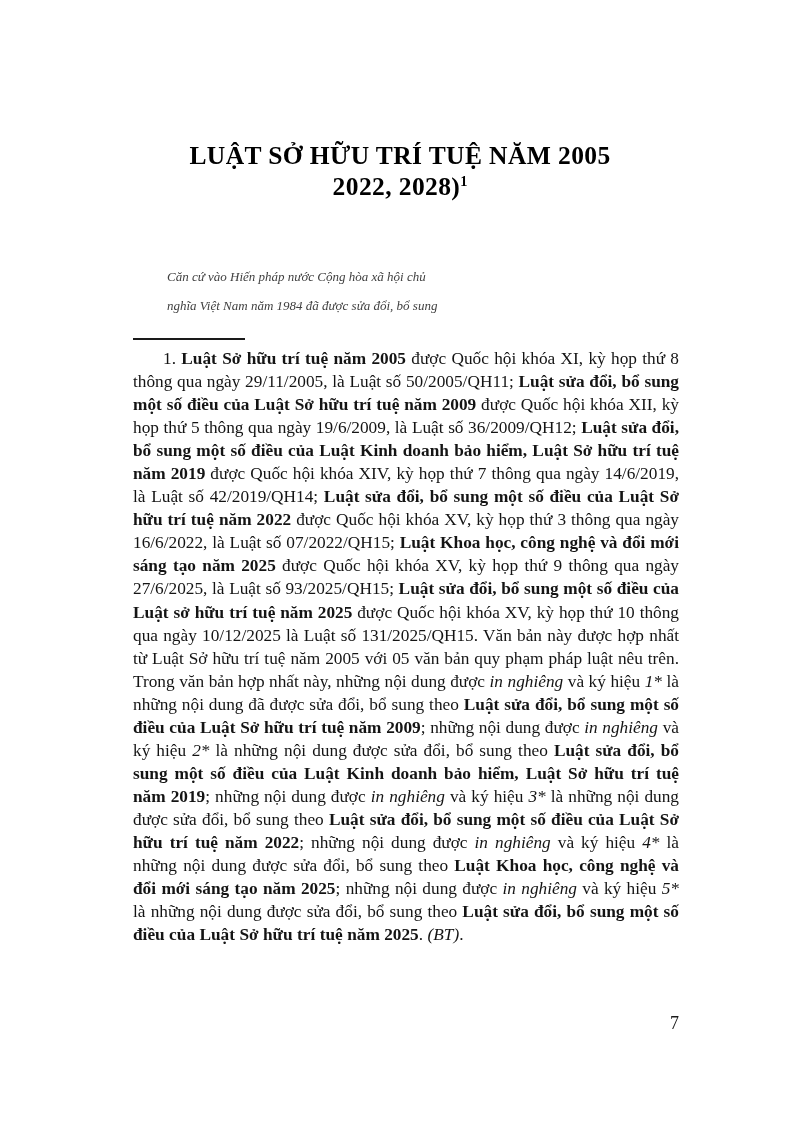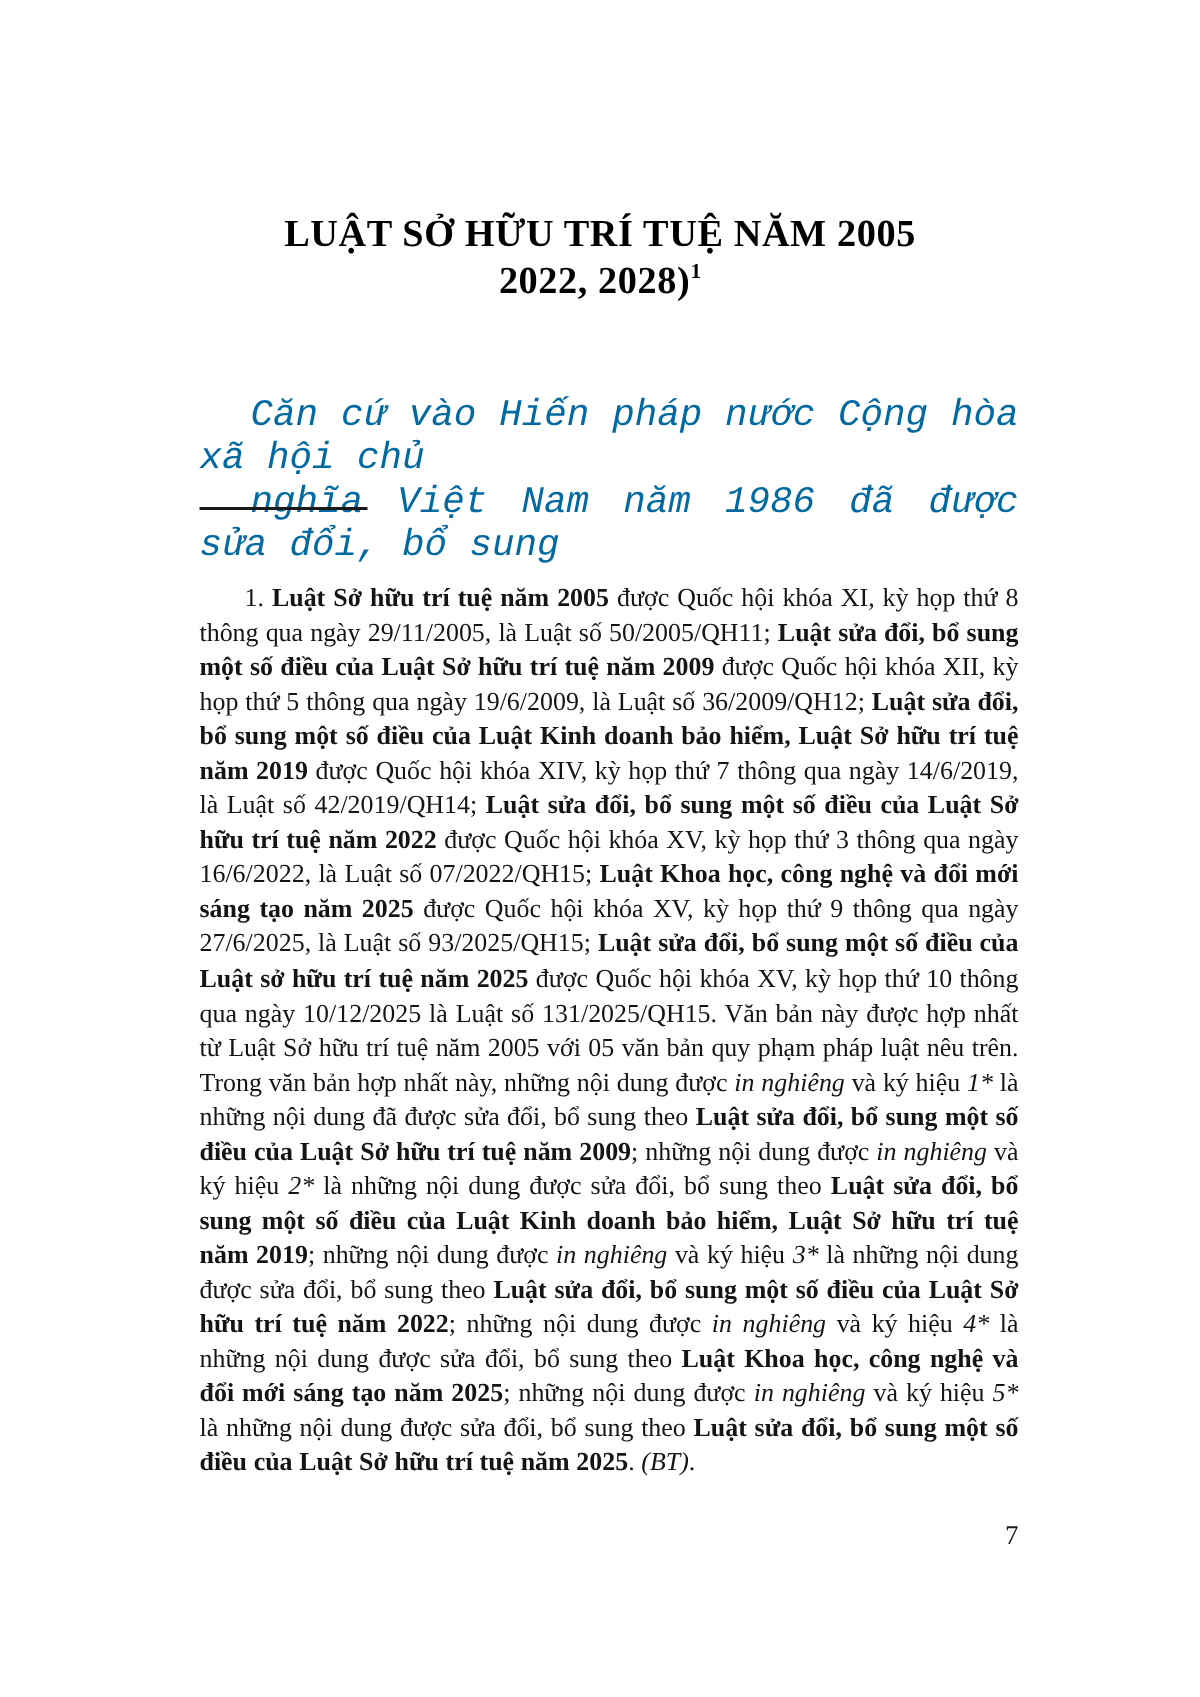--- a/index.html
+++ b/index.html
@@ -51,48 +51,46 @@
 
   
   .body-block {
     position: absolute;
     left: 133px;
     top: 262px;
     width: 546px;
   }
   .body-para {
     font-style: italic;
-    font-size: 25px;
+    font-size: 13px;
     line-height: 29px;
     text-align: justify;
     text-indent: 34px;
-    color: #0369a1;
+    color: #404040;
     hyphens: none;
-    font-family: Liberation Mono, monospace;
   }
   
   .body-para .lb { display: block; }
 
   
   .footnote-rule {
     position: absolute;
     left: 133px;
     top: 338px;
     width: 112px;
     height: 0;
     border-top: 2px solid #1a1a1a;
   }
 
   
   .footnote-block {
     position: absolute;
     left: 133px;
     top: 347px;
     width: 546px;
-    margin-top: 40px;
   }
   .footnote-para {
     font-size: 17.3px;
     line-height: 23.05px;
     text-align: justify;
     text-indent: 30px;
     color: #141414;
     word-spacing: 0.1px;
   }
   .footnote-para b { font-weight: bold; }
@@ -119,21 +117,21 @@
 <div class="page">
 
   <div class="title-block">
     <div class="title-line">LUẬT SỞ HỮU TRÍ TUỆ NĂM 2005</div>
     <div class="title-line"><span>2022, 2028)</span><sup>1</sup></div>
   </div>
 
   <div class="body-block">
     <div class="body-para">
         <span class="lb">Căn cứ vào Hiến pháp nước Cộng hòa xã hội chủ</span>
-        <span class="lb">nghĩa Việt Nam năm 1986 đã được sửa đổi, bổ sung</span>
+        <span class="lb">nghĩa Việt Nam năm 1984 đã được sửa đổi, bổ sung</span>
       </div>
   </div>
 
   <div class="footnote-rule"></div>
 
   <div class="footnote-block">
     <div class="footnote-para"><span>1.</span><span> </span><b>Luật Sở hữu trí tuệ năm 2005</b><span> được Quốc hội khóa XI, kỳ họp thứ 8 thông qua ngày 29/11/2005, là Luật số 50/2005/QH11; </span><b>Luật sửa đổi, bổ sung một số điều của Luật Sở hữu trí tuệ năm 2009</b><span> được Quốc hội khóa XII, kỳ họp thứ 5 thông qua ngày 19/6/2009, là Luật số 36/2009/QH12; </span><b>Luật sửa đổi, bổ sung một số điều của Luật Kinh doanh bảo hiểm, Luật Sở hữu trí tuệ năm 2019</b><span> được Quốc hội khóa XIV, kỳ họp thứ 7 thông qua ngày 14/6/2019, là Luật số 42/2019/QH14; </span><b>Luật sửa đổi, bổ sung một số điều của Luật Sở hữu trí tuệ năm 2022</b><span> được Quốc hội khóa XV, kỳ họp thứ 3 thông qua ngày 16/6/2022, là Luật số 07/2022/QH15; </span><b>Luật Khoa học, công nghệ và đổi mới sáng tạo năm 2025</b><span> được Quốc hội khóa XV, kỳ họp thứ 9 thông qua ngày 27/6/2025, là Luật số 93/2025/QH15; </span><b>Luật sửa đổi, bổ sung một số điều của Luật sở hữu trí tuệ năm 2025</b><span> được Quốc hội khóa XV, kỳ họp thứ 10 thông qua ngày 10/12/2025 là Luật số 131/2025/QH15. Văn bản này được hợp nhất từ Luật Sở hữu trí tuệ năm 2005 với 05 văn bản quy phạm pháp luật nêu trên. Trong văn bản hợp nhất này, những nội dung được </span><i>in nghiêng</i><span> và ký hiệu </span><i class="marker">1*</i><span> là những nội dung đã được sửa đổi, bổ sung theo </span><b>Luật sửa đổi, bổ sung một số điều của Luật Sở hữu trí tuệ năm 2009</b><span>; những nội dung được </span><i>in nghiêng</i><span> và ký hiệu </span><i class="marker">2*</i><span> là những nội dung được sửa đổi, bổ sung theo </span><b>Luật sửa đổi, bổ sung một số điều của Luật Kinh doanh bảo hiểm, Luật Sở hữu trí tuệ năm 2019</b><span>; những nội dung được </span><i>in nghiêng</i><span> và ký hiệu </span><i class="marker">3*</i><span> là những nội dung được sửa đổi, bổ sung theo </span><b>Luật sửa đổi, bổ sung một số điều của Luật Sở hữu trí tuệ năm 2022</b><span>; những nội dung được </span><i>in nghiêng</i><span> và ký hiệu </span><i class="marker">4*</i><span> là những nội dung được sửa đổi, bổ sung theo </span><b>Luật Khoa học, công nghệ và đổi mới sáng tạo năm 2025</b><span>; những nội dung được </span><i>in nghiêng</i><span> và ký hiệu </span><i class="marker">5*</i><span> là những nội dung được sửa đổi, bổ sung theo </span><b>Luật sửa đổi, bổ sung một số điều của Luật Sở hữu trí tuệ năm 2025</b><span>. </span><i>(BT)</i><span>.</span></div>
   </div>
 
   <div class="page-number">7</div>

